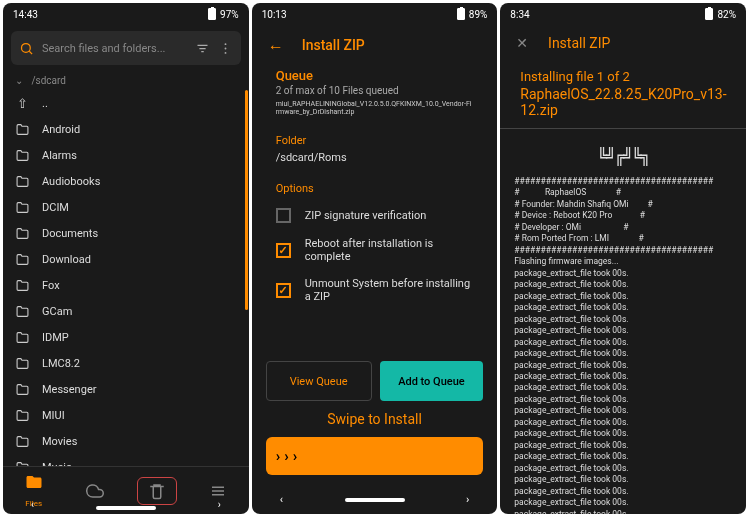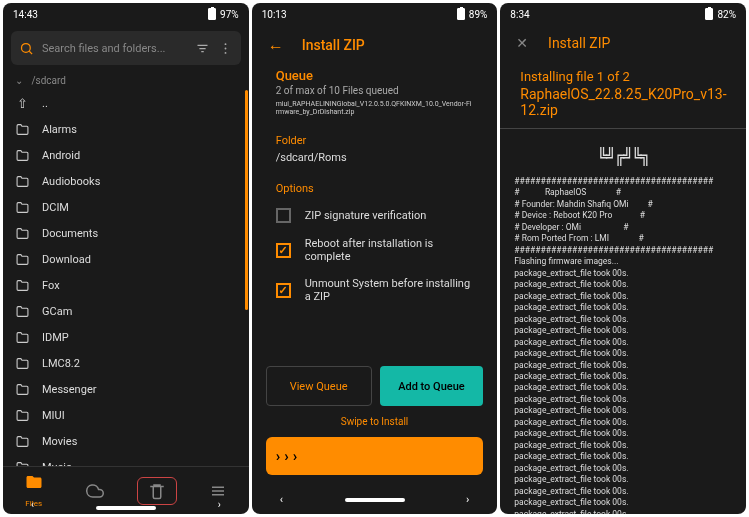--- a/index.html
+++ b/index.html
@@ -47,21 +47,21 @@
 .opts{margin-top:6px}
 .opt-row{display:flex;align-items:center;gap:14px;padding:7px 0}
 .checkbox{width:15px;height:15px;border:2px solid #ff8c00;display:flex;align-items:center;justify-content:center;flex-shrink:0}
 .checkbox.checked::after{content:'✓';color:#ff8c00;font-size:11px;font-weight:bold}
 .checkbox.unchecked{border-color:#666}
 .opt-row .ol{font-size:11px;color:#ddd}
 .btnrow{display:flex;gap:8px;padding:0 14px;margin-top:auto}
 .btn{flex:1;height:40px;display:flex;align-items:center;justify-content:center;border-radius:4px;font-size:11px}
 .btn.outline{border:1px solid #444;color:#ff8c00}
 .btn.filled{background:#14b8a6;color:#000;font-weight:500}
-.swipe-label{text-align:center;font-size:10px;color:#ff8c00;margin:10px 0}
+.swipe-label{text-align:center;font-size:14px;color:#ff8c00;margin:10px 0}
 .swipe-btn{margin:0 14px 14px;height:38px;background:#ff8c00;border-radius:6px;display:flex;align-items:center;padding:0 10px;gap:4px}
 .swipe-btn span{color:#000;font-size:15px;font-weight:bold}
 .p2-content{flex:1;display:flex;flex-direction:column}
 .syskeys2{display:flex;justify-content:space-between;padding:4px 28px 8px}
 .syskeys2 .pill{width:60px;height:4px;background:#fff;border-radius:2px;align-self:center}
 
 
 .appbar3{display:flex;align-items:center;gap:20px;padding:10px 16px}
 .close{color:#888;font-size:14px}
 .installing{padding:0 20px;margin-top:8px}
@@ -108,27 +108,27 @@
   <div class="list">
     <div class="row">
       <span class="up-arrow">⇧</span>
       <span class="label">..</span>
     </div>
     <div id="folder-list">
         <div class="row">
           <svg viewBox="0 0 24 24" fill="none" stroke="#ccc" stroke-width="2">
             <path d="M22 19a2 2 0 01-2 2H4a2 2 0 01-2-2V5a2 2 0 012-2h5l2 3h9a2 2 0 012 2z"></path>
           </svg>
+          <span class="label">Android</span>
+        </div>
+        <div class="row">
+          <svg viewBox="0 0 24 24" fill="none" stroke="#ccc" stroke-width="2">
+            <path d="M22 19a2 2 0 01-2 2H4a2 2 0 01-2-2V5a2 2 0 012-2h5l2 3h9a2 2 0 012 2z"></path>
+          </svg>
           <span class="label">Alarms</span>
-        </div>
-        <div class="row">
-          <svg viewBox="0 0 24 24" fill="none" stroke="#ccc" stroke-width="2">
-            <path d="M22 19a2 2 0 01-2 2H4a2 2 0 01-2-2V5a2 2 0 012-2h5l2 3h9a2 2 0 012 2z"></path>
-          </svg>
-          <span class="label">Android</span>
         </div>
         <div class="row">
           <svg viewBox="0 0 24 24" fill="none" stroke="#ccc" stroke-width="2">
             <path d="M22 19a2 2 0 01-2 2H4a2 2 0 01-2-2V5a2 2 0 012-2h5l2 3h9a2 2 0 012 2z"></path>
           </svg>
           <span class="label">Audiobooks</span>
         </div>
         <div class="row">
           <svg viewBox="0 0 24 24" fill="none" stroke="#ccc" stroke-width="2">
             <path d="M22 19a2 2 0 01-2 2H4a2 2 0 01-2-2V5a2 2 0 012-2h5l2 3h9a2 2 0 012 2z"></path>

